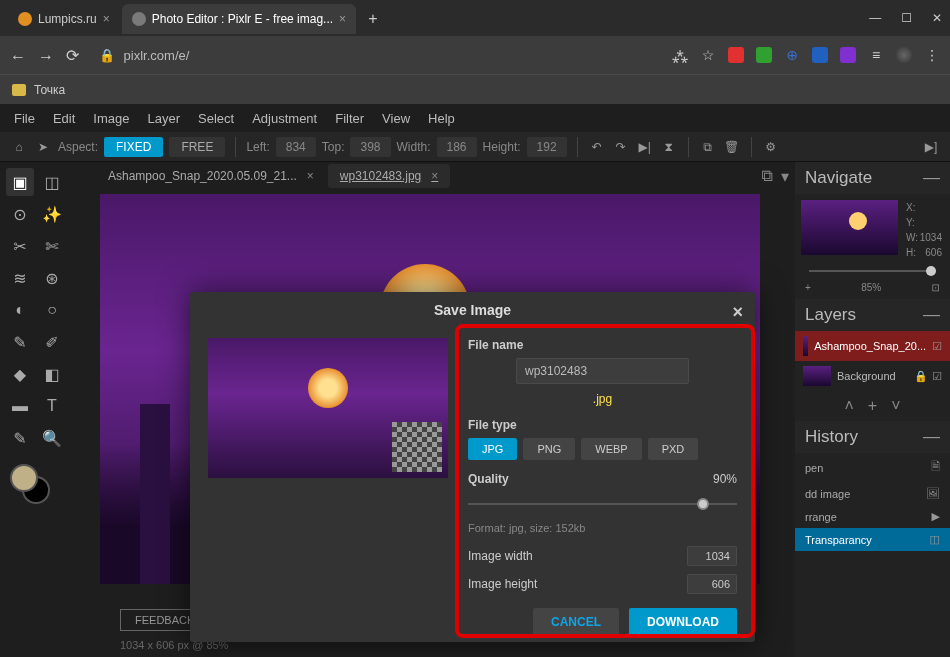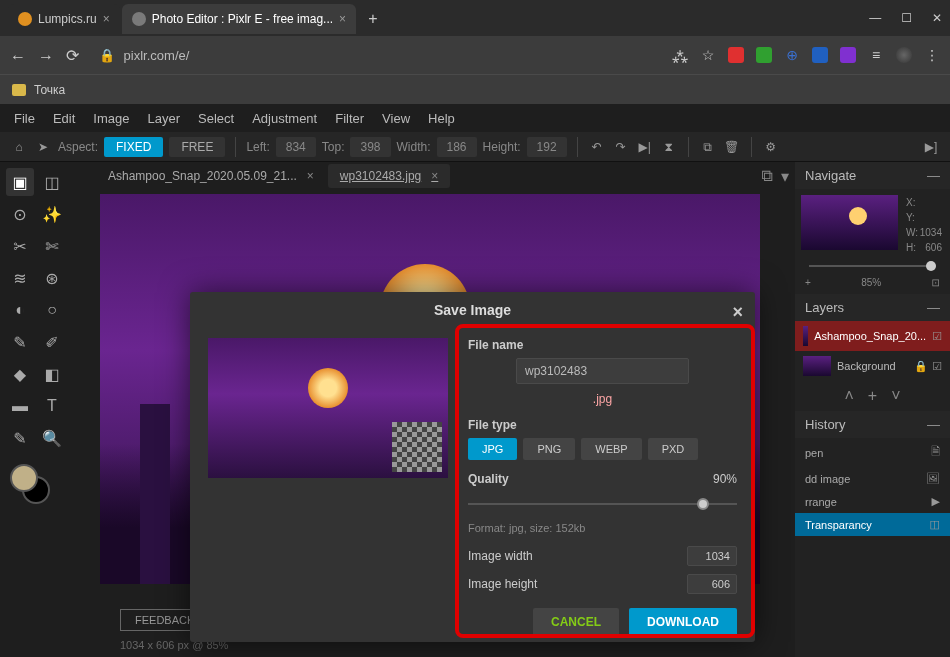--- a/index.html
+++ b/index.html
@@ -65,21 +65,21 @@
 .skyline { position: absolute; bottom: 0; left: 0; right: 0; height: 140px; background: linear-gradient(180deg, transparent 0%, #1a0828 60%); }
 .sun { position: absolute; top: 70px; left: 280px; width: 90px; height: 90px; background: radial-gradient(circle, #ffe090 30%, #e89030 70%); border-radius: 50%; }
 .building { position: absolute; bottom: 0; background: #2a1040; }
 .qr-overlay { position: absolute; width: 70px; height: 70px; background: repeating-conic-gradient(#444 0 25%, #888 0 50%) 0 0/12px 12px; border: 2px dashed #4aa8ff; }
 
 .feedback { position: absolute; bottom: 26px; left: 30px; padding: 4px 14px; border: 1px solid #666; color: #999; font-size: 11px; display: flex; gap: 10px; }
 .canvas-info { position: absolute; bottom: 6px; left: 30px; color: #666; font-size: 11px; }
 
 
 .right-panels { width: 155px; background: #222; display: flex; flex-direction: column; }
-.panel-header { display: flex; align-items: center; justify-content: space-between; padding: 6px 10px; font-size: 13px; color: #bbb; background: #262626; }
+.panel-header { display: flex; align-items: center; justify-content: space-between; padding: 6px 10px; font-size: 17px; color: #bbb; background: #262626; }
 .panel-collapse { color: #999; cursor: pointer; }
 .nav-preview { padding: 6px; }
 .nav-thumb { width: 100%; height: 55px; background: linear-gradient(180deg, #5a2080, #1a0830); position: relative; }
 .nav-thumb-sun { position: absolute; top: 12px; left: 48px; width: 18px; height: 18px; background: #ffd070; border-radius: 50%; }
 .nav-meta { font-size: 10px; color: #888; display: flex; justify-content: space-between; padding: 2px 2px; }
 
 .layer-item { display: flex; align-items: center; gap: 6px; padding: 5px 8px; font-size: 11px; color: #bbb; }
 .layer-item.active { background: #7f1d1d; color: #fff; }
 .layer-thumb { width: 28px; height: 20px; background: linear-gradient(180deg, #5a2080, #1a0830); }
 .layer-icons { margin-left: auto; display: flex; gap: 4px; color: #999; font-size: 11px; }
@@ -96,33 +96,33 @@
 .modal-body { display: flex; padding: 10px 18px; gap: 20px; }
 .modal-preview { width: 240px; }
 .modal-preview-img { width: 240px; height: 140px; background: linear-gradient(180deg, #4a1868 0%, #6a2590 40%, #2b1040 100%); position: relative; }
 .modal-preview-img .sun2 { position: absolute; top: 30px; left: 100px; width: 40px; height: 40px; background: radial-gradient(circle, #ffe090 30%, #e89030 70%); border-radius: 50%; }
 .modal-preview-img .qr2 { position: absolute; bottom: 6px; right: 6px; width: 50px; height: 50px; background: repeating-conic-gradient(#444 0 25%, #999 0 50%) 0 0/10px 10px; }
 
 .modal-form { flex: 1; font-size: 12px; color: #ccc; }
 .form-label { font-weight: 600; margin-bottom: 6px; }
 .form-row { display: flex; gap: 8px; align-items: center; margin-bottom: 12px; flex-direction: column; }
 .txt-input { flex: 1; background: #3d3d3d; border: 1px solid #4a4a4a; color: #bbb; padding: 5px 8px; font-size: 12px; border-radius: 2px; }
-.ext-label { color: #fca5a5; }
+.ext-label { color: #fde047; }
 .btn-grp { display: flex; gap: 6px; }
 .opt-btn { padding: 5px 14px; background: #444; color: #ccc; border-radius: 2px; font-size: 11px; cursor: pointer; }
 .opt-btn.active { background: #0099cc; color: #fff; }
 .quality-row { display: flex; justify-content: space-between; margin-bottom: 4px; }
 .slider { position: relative; height: 16px; margin-bottom: 10px; }
 .slider-track { position: absolute; top: 7px; left: 0; right: 0; height: 2px; background: #555; }
 .slider-thumb { position: absolute; top: 2px; width: 12px; height: 12px; background: #ccc; border-radius: 50%; border: 2px solid #888; }
 .fmt-info { color: #888; font-size: 11px; margin-bottom: 12px; }
 .dim-row { display: flex; justify-content: space-between; align-items: center; margin-bottom: 8px; }
 .dim-input { width: 50px; background: #3d3d3d; border: 1px solid #4a4a4a; color: #ccc; padding: 3px 6px; font-size: 11px; text-align: right; border-radius: 2px; }
 .modal-actions { display: flex; justify-content: flex-end; gap: 10px; margin-top: 14px; }
-.modal-btn { padding: 7px 18px; background: #444; color: #84cc16; font-size: 12px; font-weight: 600; border-radius: 2px; cursor: pointer; }
+.modal-btn { padding: 7px 18px; background: #444; color: #0ea5e9; font-size: 12px; font-weight: 600; border-radius: 2px; cursor: pointer; }
 .modal-btn.primary { background: #0099cc; color: #fff; }
 
 .red-box { position: absolute; border: 4px solid #e00000; border-radius: 8px; pointer-events: none; }
 
 .slider-full { position: relative; height: 14px; margin: 4px 8px; }
 .slider-full .track2 { position: absolute; top: 6px; left: 0; right: 0; height: 2px; background: #555; }
 .slider-full .thumb2 { position: absolute; top: 2px; right: 0; width: 10px; height: 10px; background: #ccc; border-radius: 50%; }
 </style>
 </head>
 <body>

